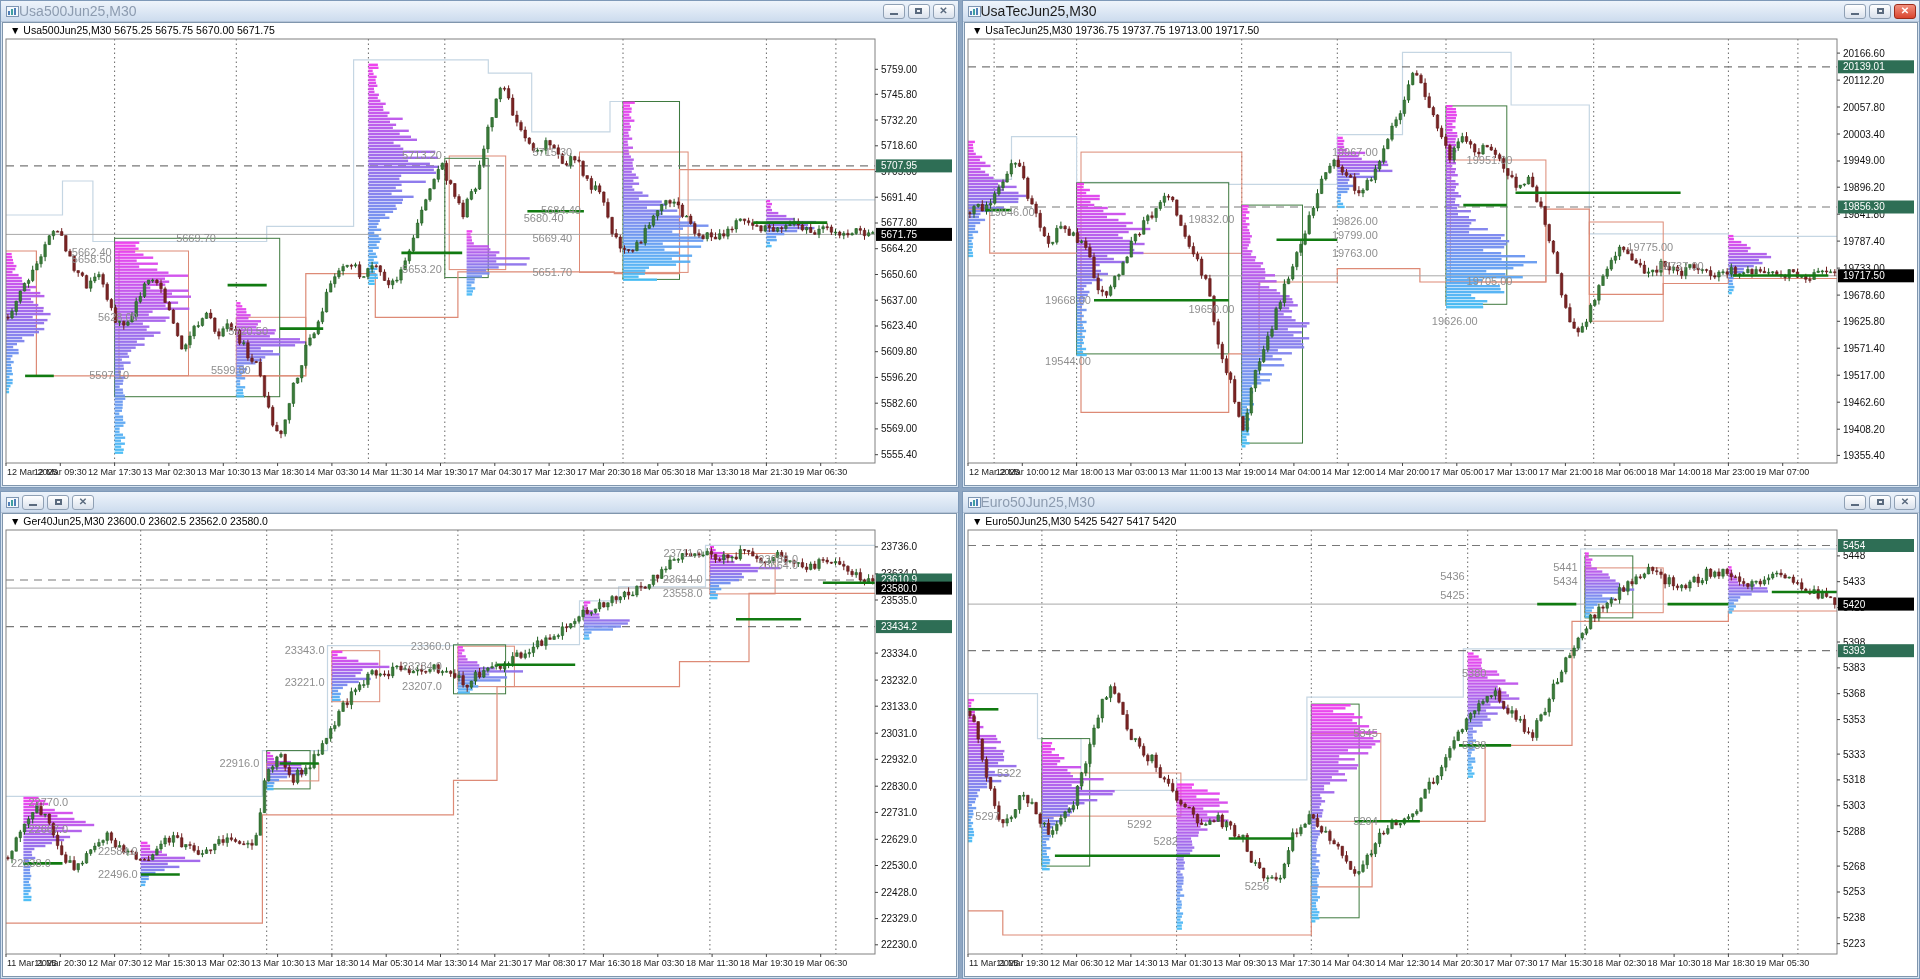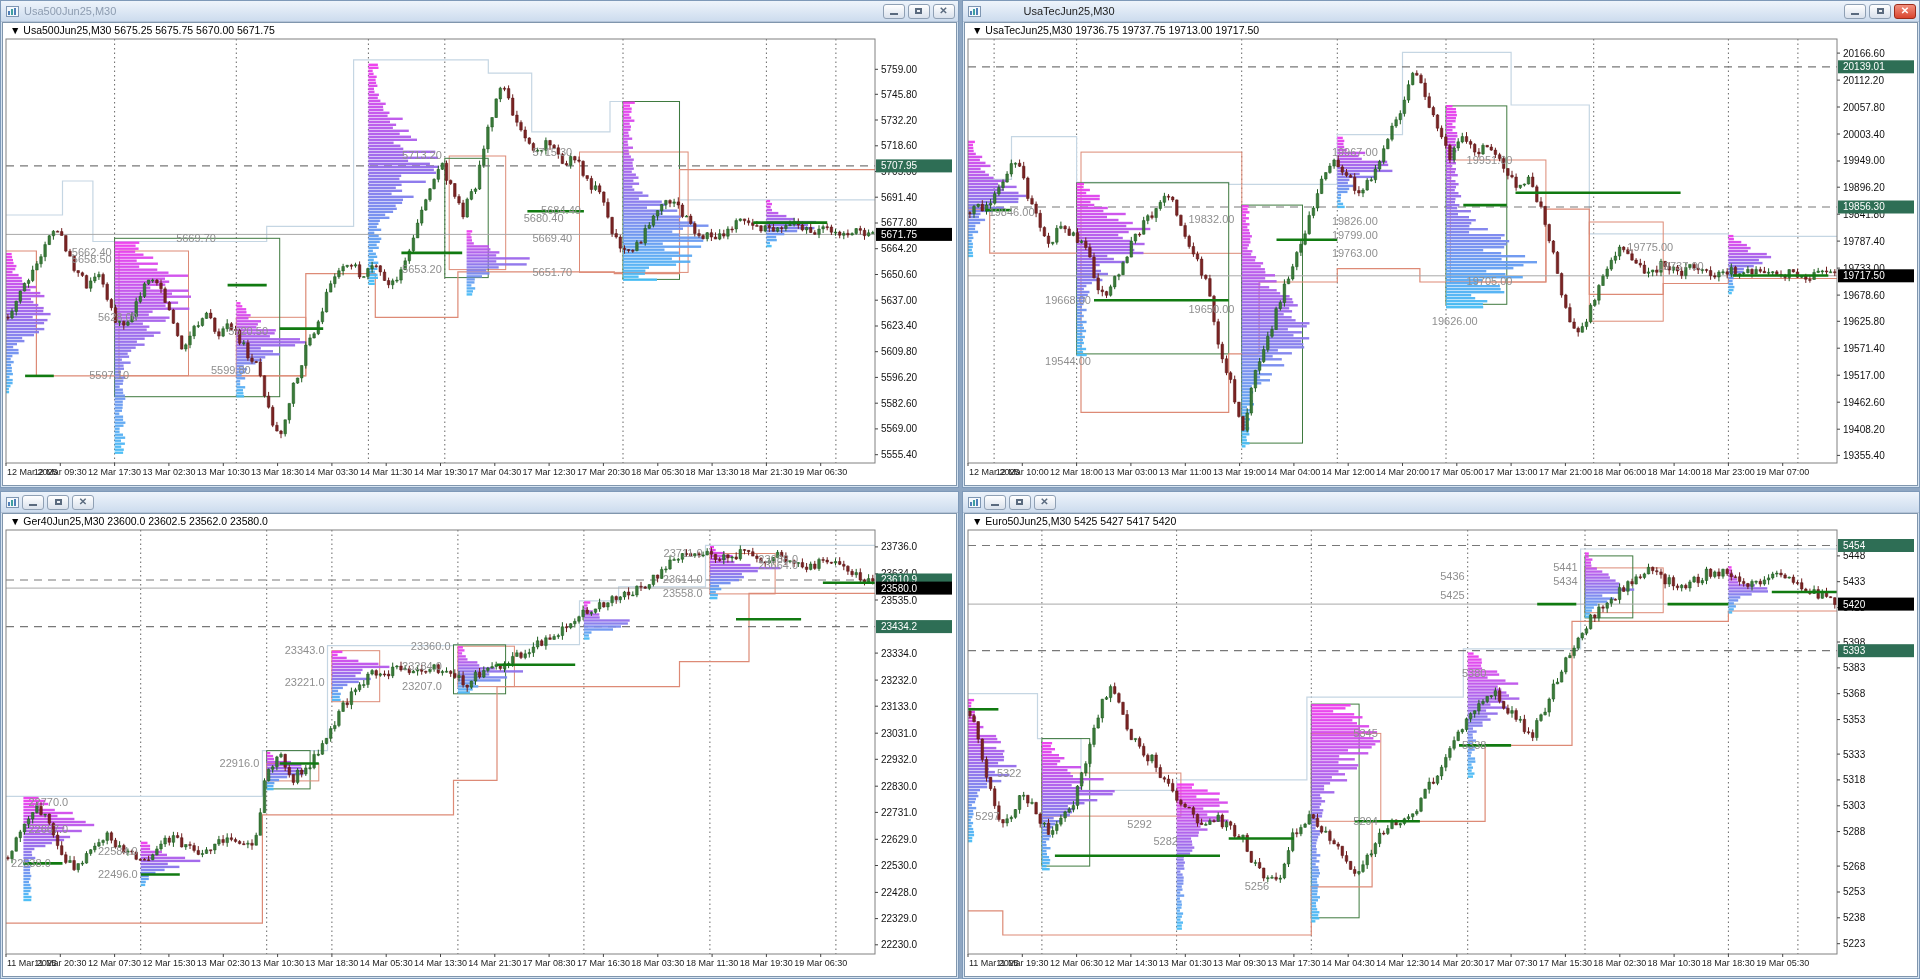--- a/index.html
+++ b/index.html
@@ -1,20 +1,20 @@
 <!DOCTYPE html>
 <html><head>
 <meta charset="utf-8">
 <style>
   html,body{margin:0;padding:0;background:#8ea6c2;font-family:"Liberation Sans",sans-serif;}
   .desktop{width:1920px;height:979px;display:grid;grid-template-columns:1fr 1fr;grid-template-rows:1fr 1fr;gap:3px;background:#8ea6c2;box-sizing:border-box;}
   .panel{display:flex;flex-direction:column;background:#d6e4f2;border:1px solid #7e99b8;box-sizing:border-box;min-width:0;min-height:0;}
   .titlebar{height:20px;flex:0 0 20px;display:flex;align-items:center;padding:0 3px 0 5px;background:linear-gradient(#eef4fb,#cddcee);border-bottom:1px solid #b4c4d8;user-select:none;}
-  .ttext{font-size:11px;color:#8d9cb0;margin-left:5px;flex:1;white-space:nowrap;overflow:hidden;}
-  .panel.active .ttext{color:#1c1c1c;padding-left:38px;}
+  .ttext{font-size:14px;color:#8d9cb0;flex:1;white-space:nowrap;overflow:hidden;}
+  .panel.active .ttext{color:#1c1c1c;}
   .wbtns{display:flex;align-items:center;}
   .wb{width:22px;height:15px;margin-left:3px;border:1px solid #8fa0b4;border-radius:3px;background:linear-gradient(#ffffff,#d9e1ec);display:flex;align-items:center;justify-content:center;padding:0;cursor:default;}
   .wb .g-min{width:8px;height:2px;background:#5a6a7e;margin-top:5px;}
   .wb .g-max{width:7px;height:6px;border:2px solid #5a6a7e;box-sizing:border-box;background:transparent;}
   .wb .g-x{font-size:10px;line-height:10px;color:#5a6a7e;font-weight:bold;}
   .panel.active .wb.close{background:linear-gradient(#f2907e,#d9452f);border-color:#9c2c1a;}
   .panel.active .wb.close .g-x{color:#fff;}
   .chartbody{flex:1;margin:0 1px 1px 1px;background:#ffffff;border:1px solid #8096ad;position:relative;overflow:hidden;}
   .chartbody svg{display:block;}
   svg text{font-family:"Liberation Sans",sans-serif;}
@@ -1232,20 +1232,21 @@
   <div class="panel">
     <div class="titlebar">
       <span class="ticon">
           <svg width="13" height="11" viewBox="0 0 13 11">
             <rect x="0.5" y="0.5" width="12" height="10" fill="#f4f8fc" stroke="#7e96b2"></rect>
             <rect x="2" y="5" width="2" height="4" fill="#4f7fb8"></rect>
             <rect x="5" y="3" width="2" height="6" fill="#3fa0a0"></rect>
             <rect x="8" y="2" width="2" height="7" fill="#4f7fb8"></rect>
           </svg>
         </span>
+      <span class="ttext">Euro50Jun25,M30</span>
       <span class="wbtns">
         <button class="wb">
             <span class="g-min"></span>
           </button>
         <button class="wb">
             <span class="g-max"></span>
           </button>
         <button class="wb close">
             <span class="g-x">✕</span>
           </button>

